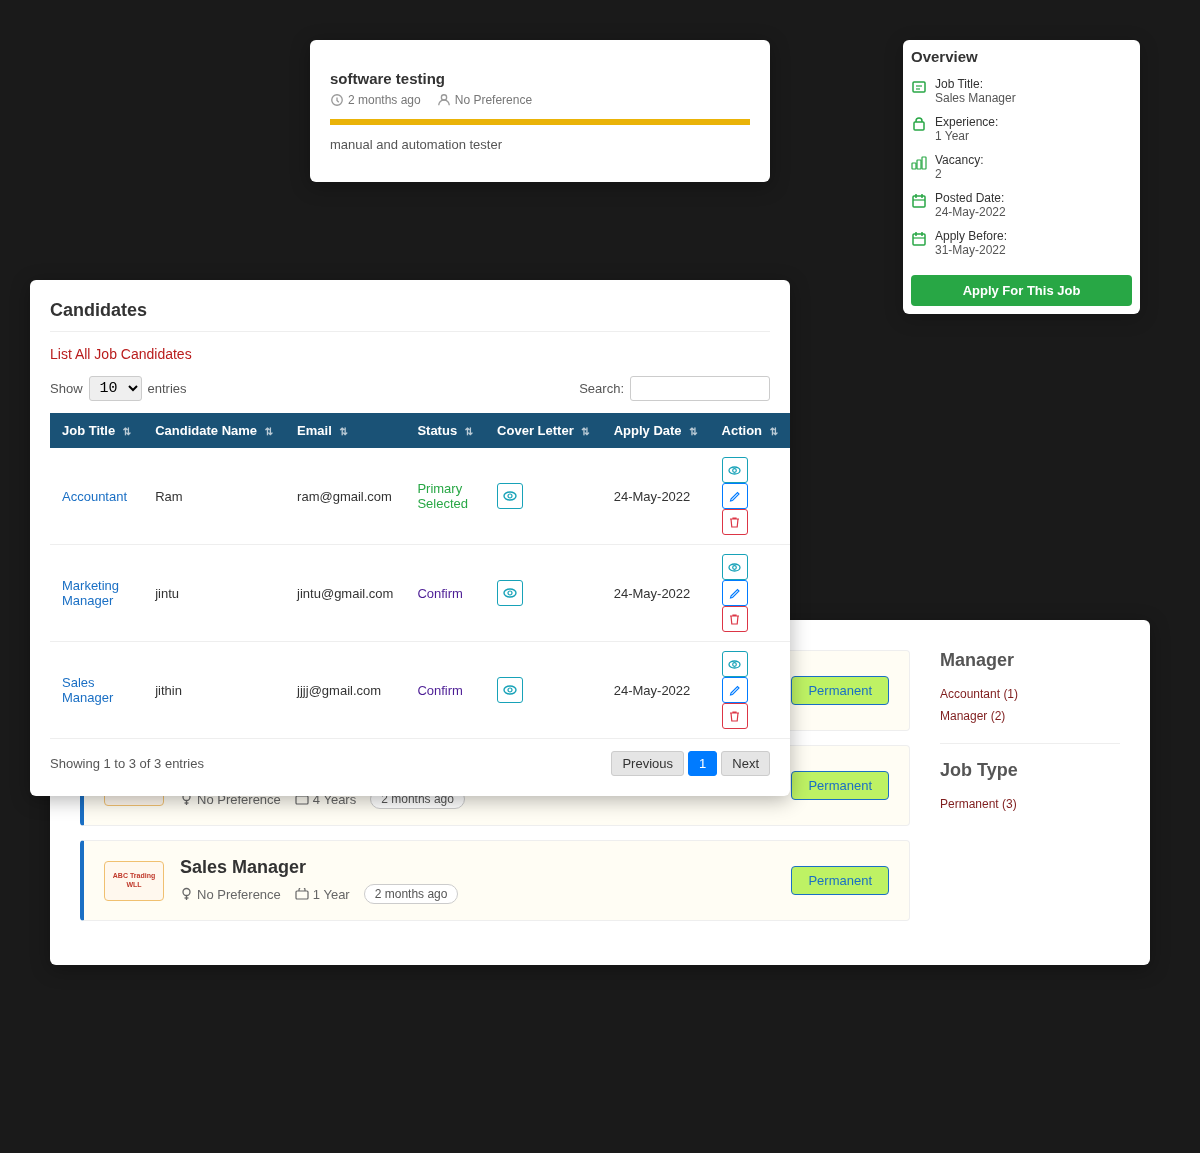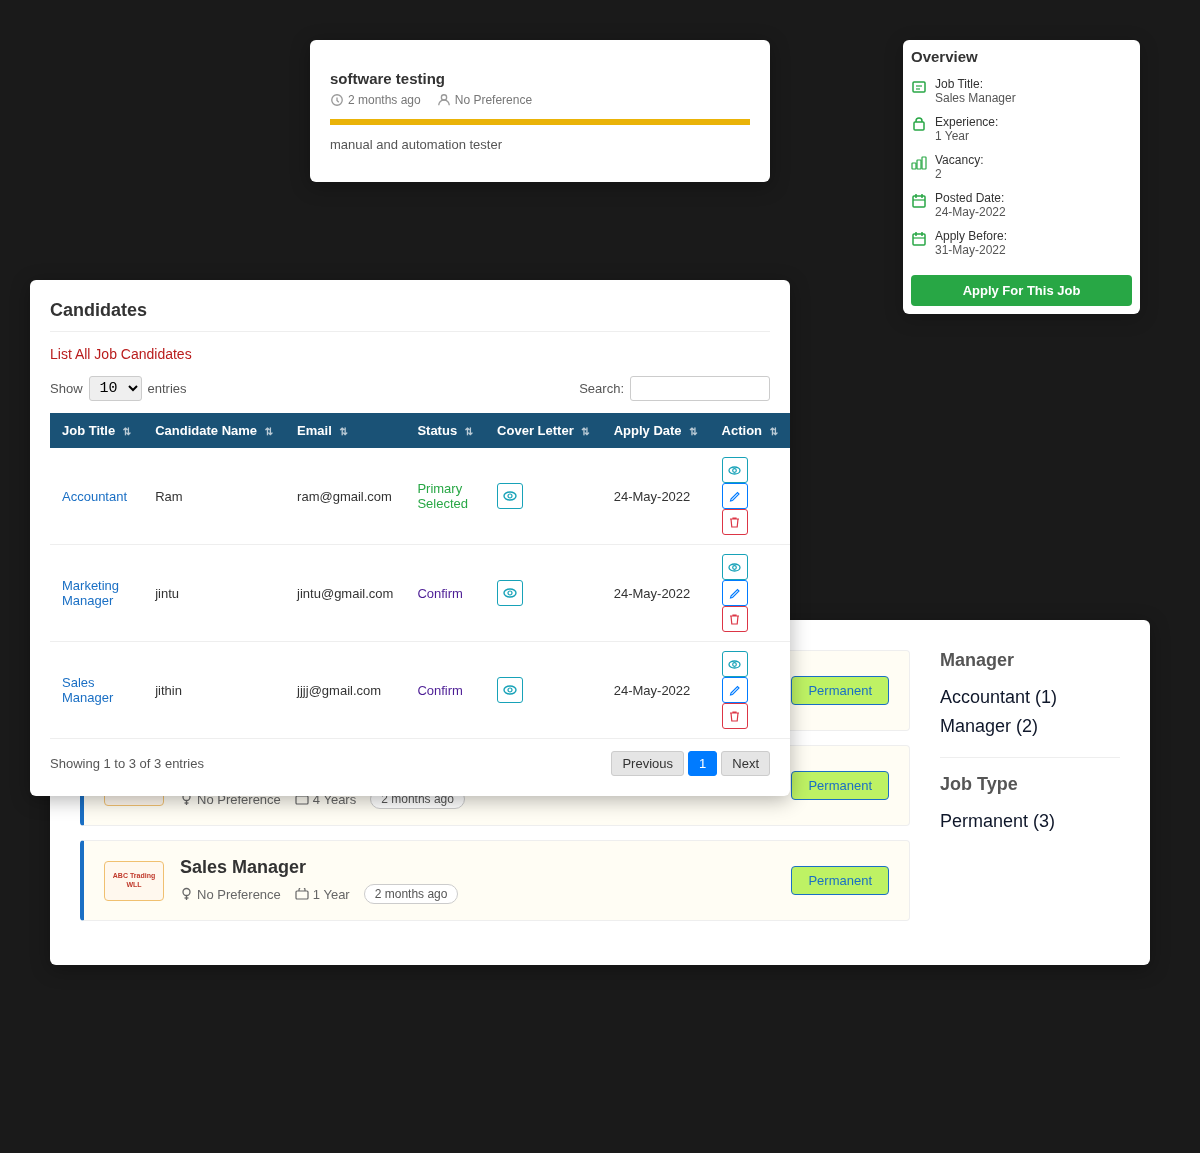--- a/index.html
+++ b/index.html
@@ -337,22 +337,22 @@
     .listings-sidebar {
       width: 180px;
     }
     .sidebar-section-title {
       font-size: 18px;
       font-weight: 600;
       color: #555;
       margin-bottom: 12px;
     }
     .sidebar-item {
-      font-size: 18px;
-      color: #0f172a;
+      font-size: 12px;
+      color: #7f1d1d;
       padding: 4px 0;
       cursor: pointer;
     }
     .sidebar-divider {
       height: 1px;
       background: #eee;
       margin: 16px 0;
     }
     
     .icon-sm {

